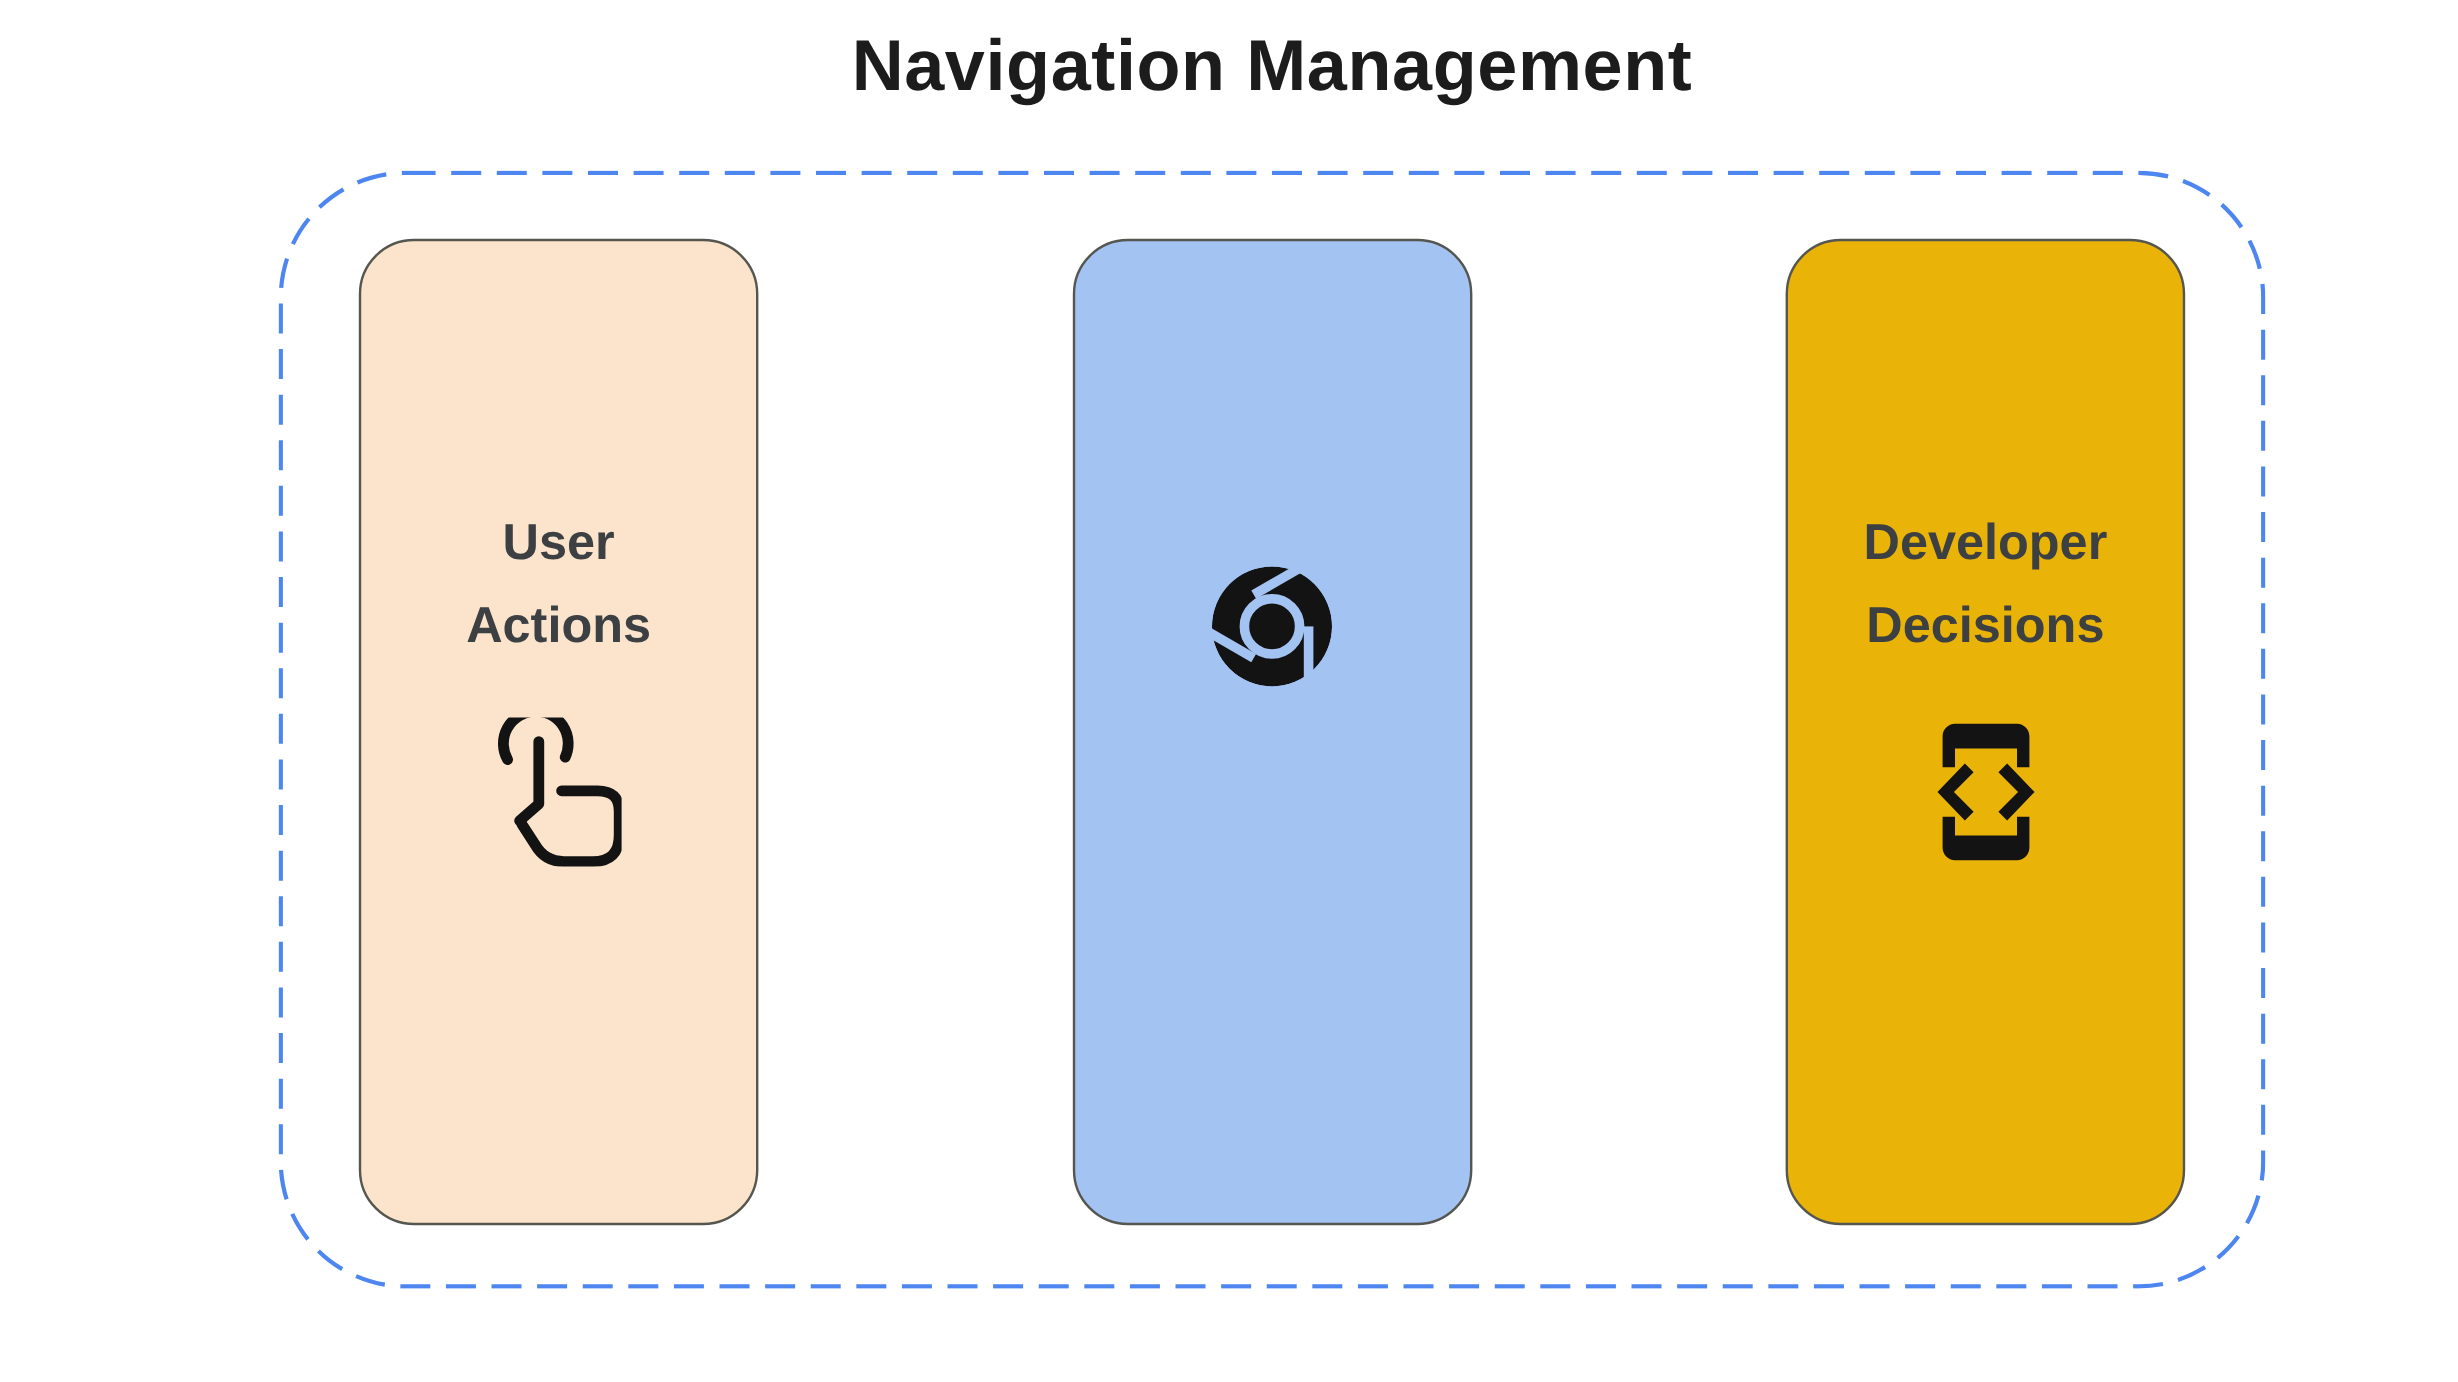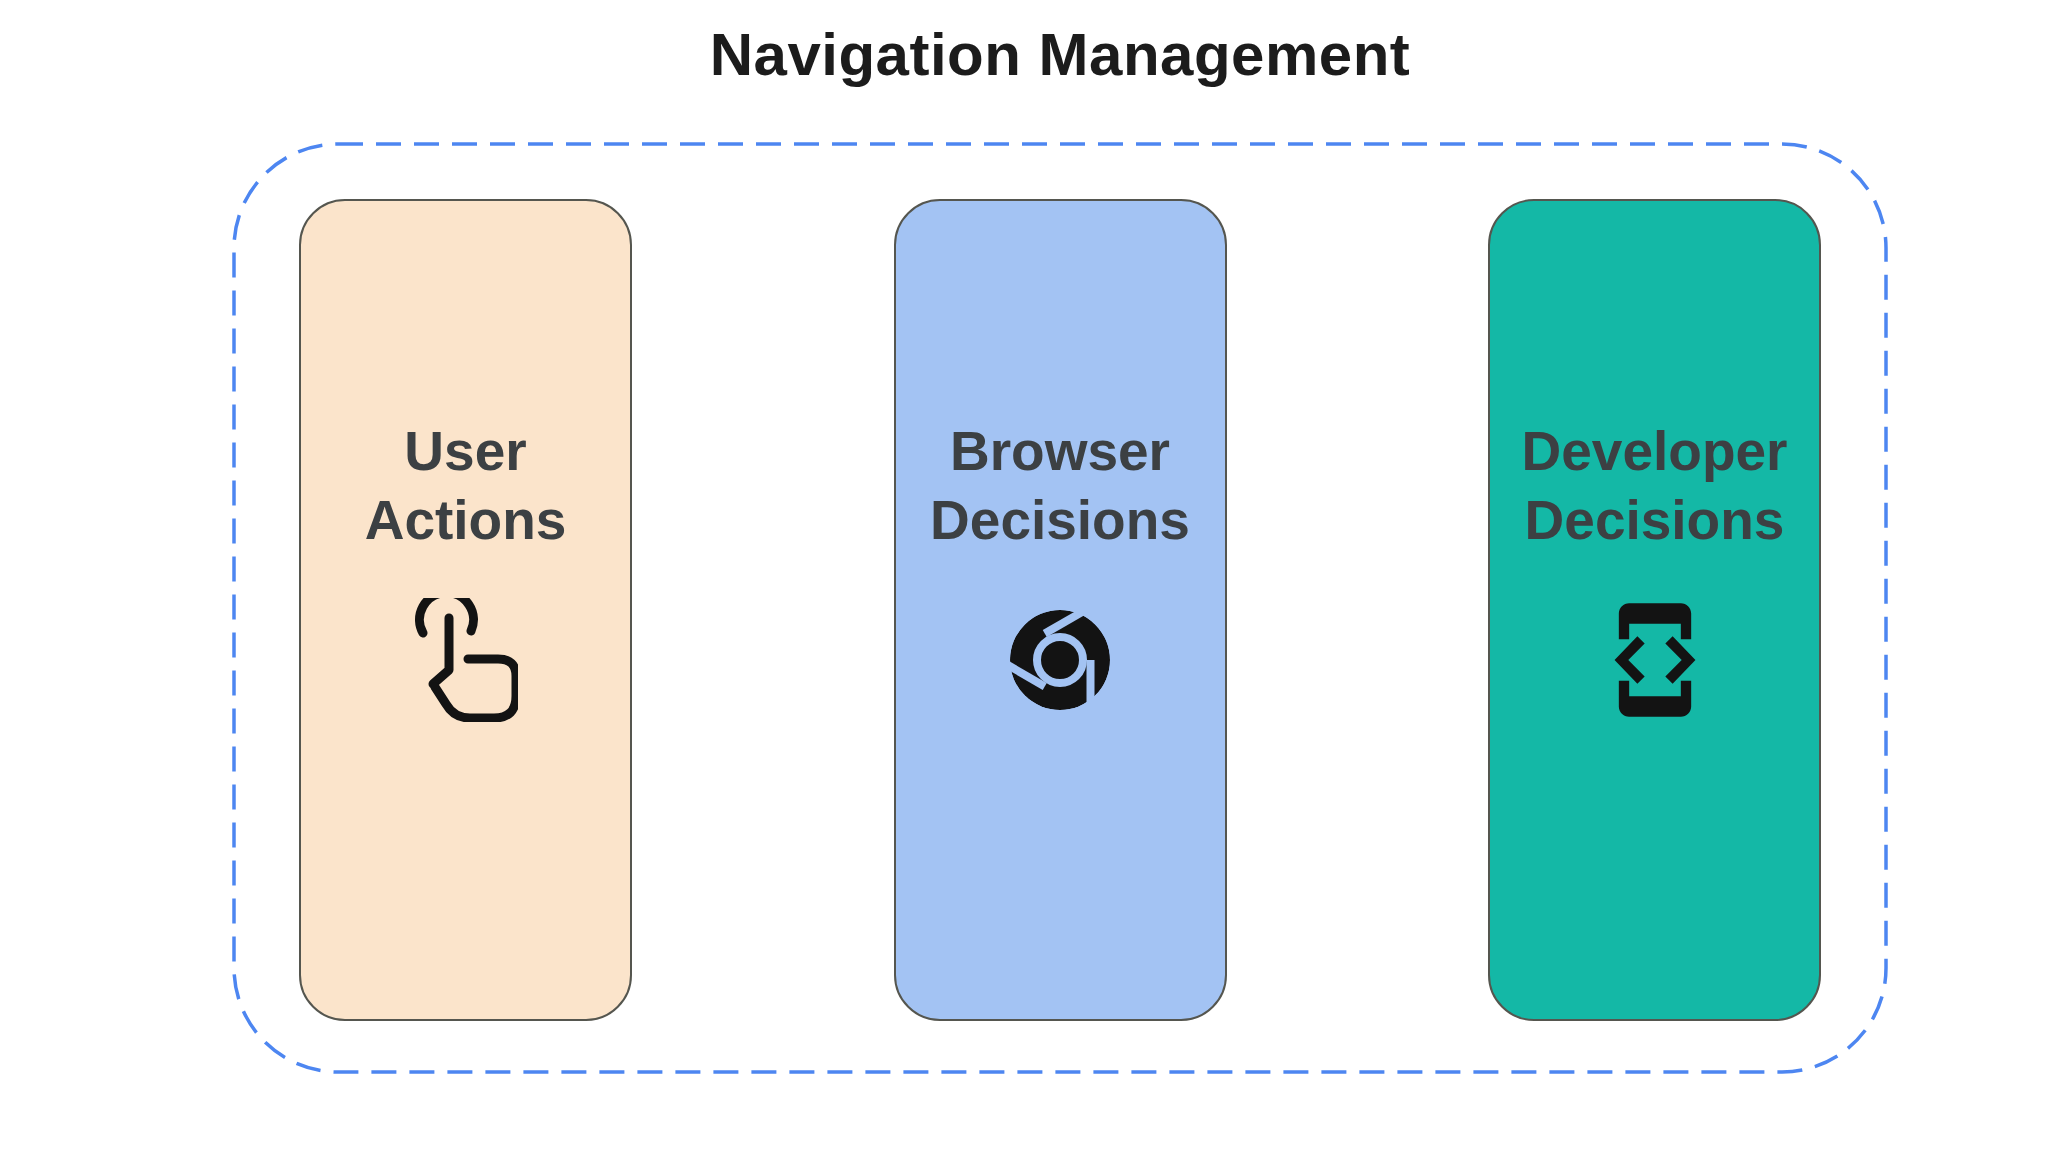--- a/index.html
+++ b/index.html
@@ -47,21 +47,21 @@
     border-radius: 46px;
     border: 2px solid #55564f;
     box-sizing: border-box;
     display: flex;
     flex-direction: column;
     align-items: center;
     padding-top: 216px;
   }
   .card-label {
     margin: 0;
-    font-size: 55px;
+    font-size: 42px;
     font-weight: bold;
     line-height: 69px;
     color: #3c4043;
     text-align: center;
   }
   .card-label span { display: block; }
   .icon-box {
     margin-top: 42px;
     height: 126px;
     display: flex;
@@ -94,44 +94,40 @@
             <g fill="none" stroke="#131313" stroke-width="9" stroke-linecap="round" stroke-linejoin="round">
               <path d="M 9 35 A 27 27 0 1 1 57 33"></path>
               <path d="M 35 20 V 72 L 19 86"></path>
               <path d="M 54 61 H 84 Q 102 61 102 78 V 98 Q 102 120 80 120 H 56 Q 40 120 32 106 L 21 89"></path>
             </g>
           </svg>
         </div>
       </div>
 
       <div class="card" style="background: rgb(163, 195, 243);">
-        <h2 class="card-label">
-          <span>Browser</span>
-          <span>Decisions</span>
-        </h2>
         <div class="icon-box">
           <svg width="104" height="104" viewBox="0 0 104 104" aria-hidden="true">
             <defs>
               <mask id="chromeMask">
                 <rect width="104" height="104" fill="#000"></rect>
                 <circle cx="52" cy="52" r="50" fill="#fff"></circle>
                 <circle cx="52" cy="52" r="23" fill="none" stroke="#000" stroke-width="8"></circle>
                 <g fill="#000">
                   <rect x="52" y="17.5" width="58" height="8" transform="rotate(90 52 52)"></rect>
                   <rect x="52" y="17.5" width="58" height="8" transform="rotate(210 52 52)"></rect>
                   <rect x="52" y="17.5" width="58" height="8" transform="rotate(330 52 52)"></rect>
                 </g>
               </mask>
             </defs>
             <circle cx="52" cy="52" r="50" fill="#131313" mask="url(#chromeMask)"></circle>
           </svg>
         </div>
       </div>
 
-      <div class="card" style="background: #14b8a6;">
+      <div class="card" style="background: #eab308;">
         <h2 class="card-label">
           <span>Developer</span>
           <span>Decisions</span>
         </h2>
         <div class="icon-box">
           <svg width="124" height="124" viewBox="0 0 24 24" aria-hidden="true">
             <path fill="#131313" d="M7 5h10v3h2V3c0-1.1-.9-2-2-2H7c-1.1 0-2 .9-2 2v5h2V5zm8.41 11.59L19.83 12l-4.42-4.59L14 8.83 17.17 12 14 15.17l1.41 1.42zM10 15.17L6.83 12 10 8.83 8.59 7.41 4.17 12l4.42 4.59L10 15.17zM17 19H7v-3H5v5c0 1.1.9 2 2 2h10c1.1 0 2-.9 2-2v-5h-2v3z"></path>
           </svg>
         </div>
       </div>

